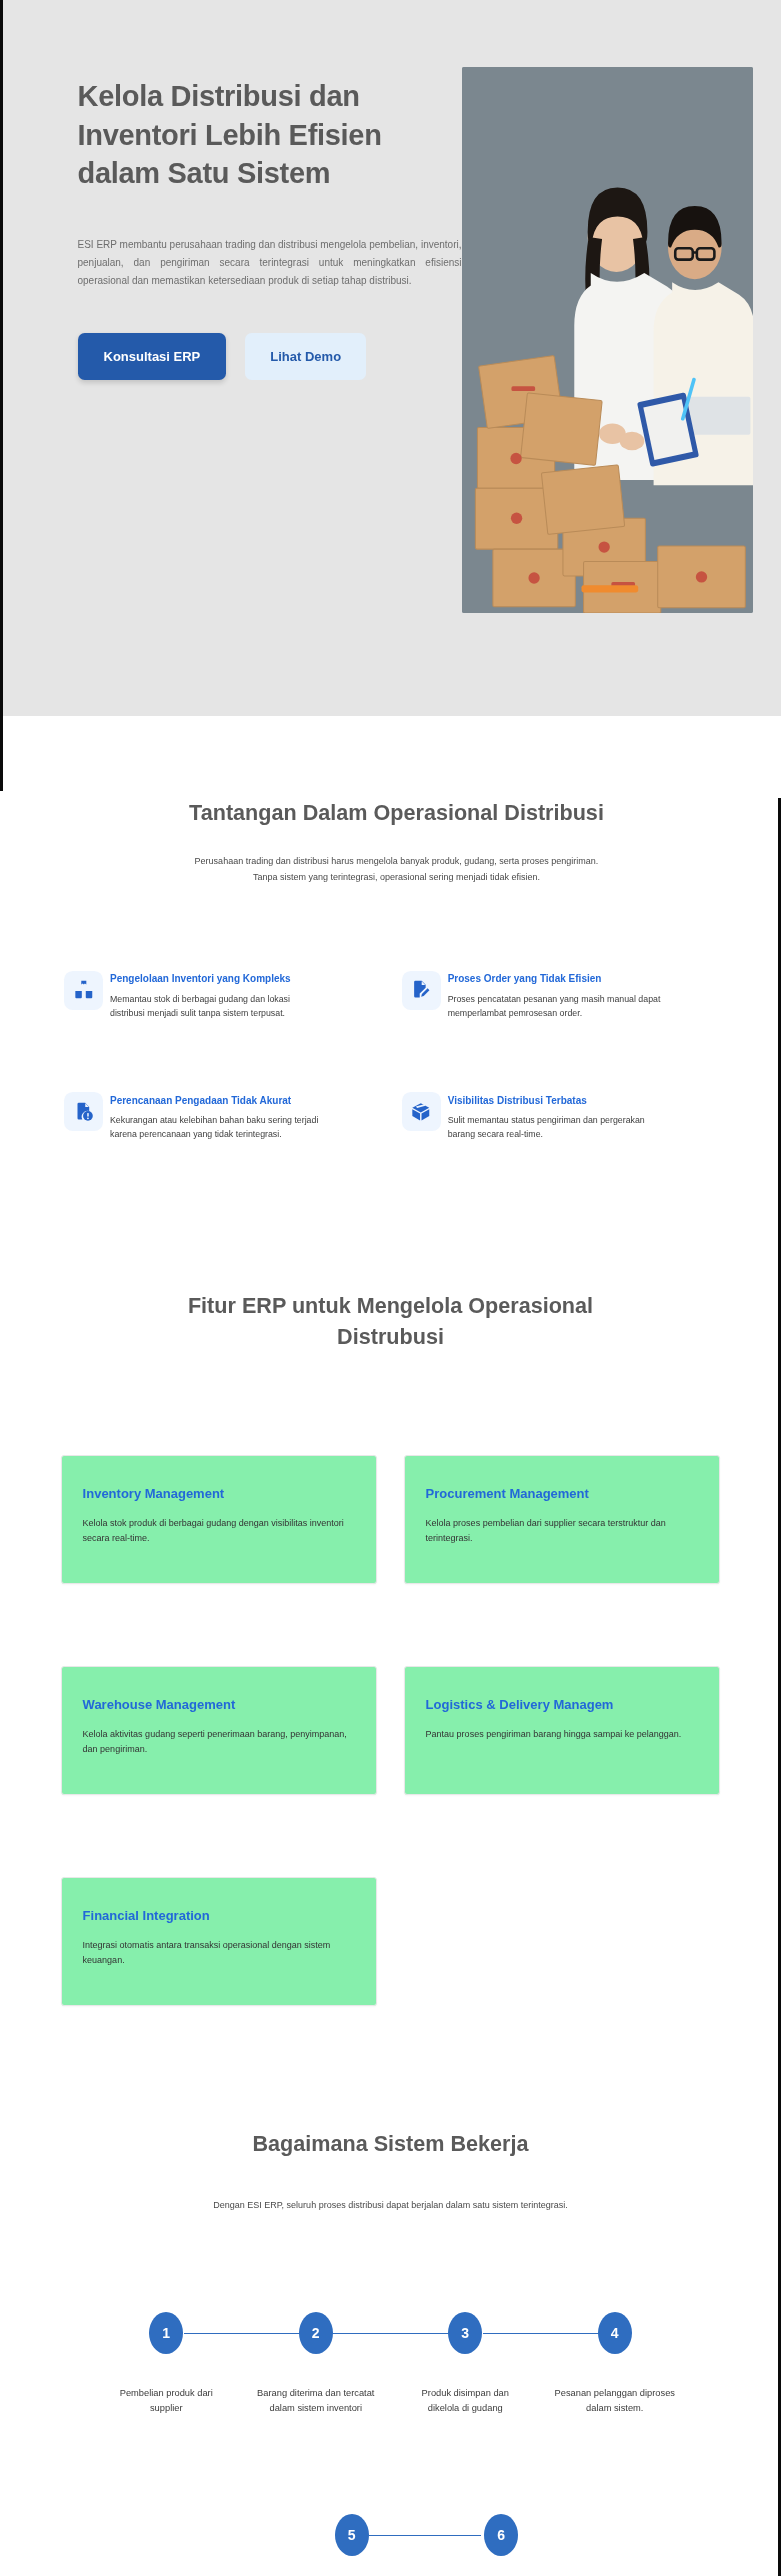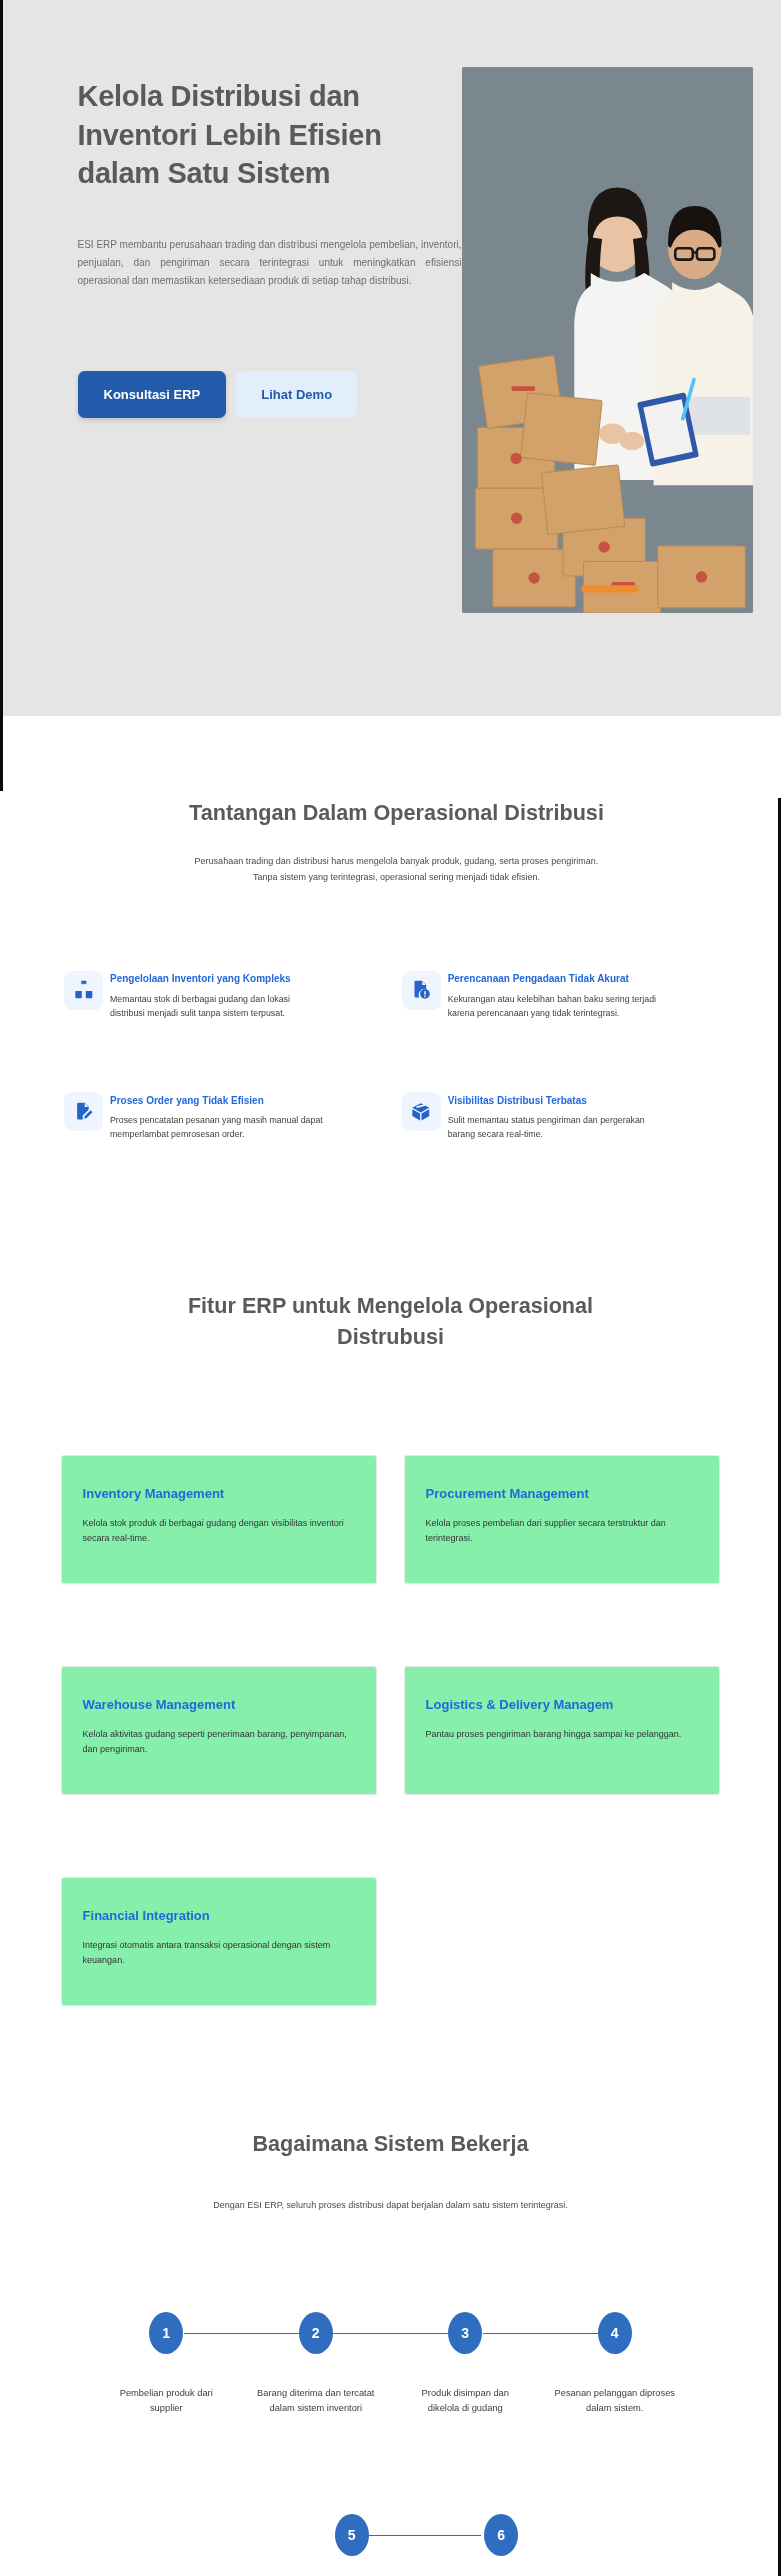--- a/index.html
+++ b/index.html
@@ -58,23 +58,23 @@
   }
   .hero-desc {
     margin-top: 43px;
     font-size: 10px;
     line-height: 1.78;
     color: #6e6e6e;
     text-align: justify;
     width: 384px;
   }
   .hero-buttons {
-    margin-top: 82px;
+    margin-top: 44px;
     display: flex;
-    gap: 10px;
+    gap: 19px;
     align-items: center;
   }
   .btn {
     font-size: 13px;
     font-weight: 700;
     border: none;
     cursor: pointer;
     font-family: "Liberation Sans", sans-serif;
   }
   .btn-primary {
@@ -322,44 +322,44 @@
         </div>
         <div class="challenge-text">
           <div class="challenge-title">Pengelolaan Inventori yang Kompleks</div>
           <div class="challenge-desc">Memantau stok di berbagai gudang dan lokasi distribusi menjadi sulit tanpa sistem terpusat.</div>
         </div>
       </div>
 
       <div class="challenge-item">
         <div class="challenge-icon">
           <svg viewBox="0 0 24 24" aria-hidden="true">
+            <path d="M4.6 3.4A1.4 1.4 0 0 1 6 2h7l4.4 4.4v3.2l-6.6 6.6v4.4H6a1.4 1.4 0 0 1-1.4-1.4V3.4z"></path>
+            <path d="M13 2.6v4h4z" fill="#eef5fe"></path>
+            <path d="M19.6 10.4l2 2-6.4 6.4-2.8.8.8-2.8z"></path>
+          </svg>
+        </div>
+        <div class="challenge-text">
+          <div class="challenge-title">Proses Order yang Tidak Efisien</div>
+          <div class="challenge-desc">Proses pencatatan pesanan yang masih manual dapat memperlambat pemrosesan order.</div>
+        </div>
+      </div>
+
+      <div class="challenge-item">
+        <div class="challenge-icon">
+          <svg viewBox="0 0 24 24" aria-hidden="true">
             <path d="M5 3.4a1.4 1.4 0 0 1 1.4-1.4h7l4.6 4.6v4.6a6.6 6.6 0 0 0-7.6 9.4H6.4A1.4 1.4 0 0 1 5 19.2V3.4z"></path>
             <path d="M13.6 2.6v4h4z" fill="#eef5fe"></path>
             <circle cx="16.6" cy="16.6" r="5.4"></circle>
             <rect x="15.8" y="13.2" width="1.7" height="4.4" rx="0.8" fill="#eef5fe"></rect>
             <circle cx="16.6" cy="19.3" r="1" fill="#eef5fe"></circle>
           </svg>
         </div>
         <div class="challenge-text">
           <div class="challenge-title">Perencanaan Pengadaan Tidak Akurat</div>
           <div class="challenge-desc">Kekurangan atau kelebihan bahan baku sering terjadi karena perencanaan yang tidak terintegrasi.</div>
-        </div>
-      </div>
-
-      <div class="challenge-item">
-        <div class="challenge-icon">
-          <svg viewBox="0 0 24 24" aria-hidden="true">
-            <path d="M4.6 3.4A1.4 1.4 0 0 1 6 2h7l4.4 4.4v3.2l-6.6 6.6v4.4H6a1.4 1.4 0 0 1-1.4-1.4V3.4z"></path>
-            <path d="M13 2.6v4h4z" fill="#eef5fe"></path>
-            <path d="M19.6 10.4l2 2-6.4 6.4-2.8.8.8-2.8z"></path>
-          </svg>
-        </div>
-        <div class="challenge-text">
-          <div class="challenge-title">Proses Order yang Tidak Efisien</div>
-          <div class="challenge-desc">Proses pencatatan pesanan yang masih manual dapat memperlambat pemrosesan order.</div>
         </div>
       </div>
 
       <div class="challenge-item">
         <div class="challenge-icon">
           <svg viewBox="0 0 24 24" aria-hidden="true">
             <path d="M12 2.4l9.4 5.2-9.4 5.2L2.6 7.6z"></path>
             <path d="M2.6 9.2l8.6 4.8v7.6L2.6 16.8z"></path>
             <path d="M21.4 9.2l-8.6 4.8v7.6l8.6-4.8z"></path>
             <path d="M6.6 6.1l9.2-2.4 1.4 1.6-9.3 2.5z" fill="#eef5fe"></path>

